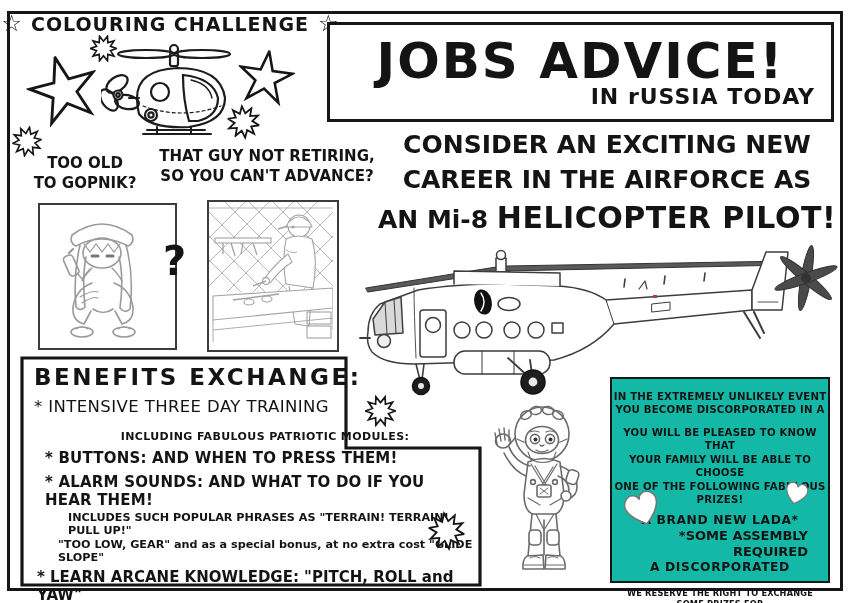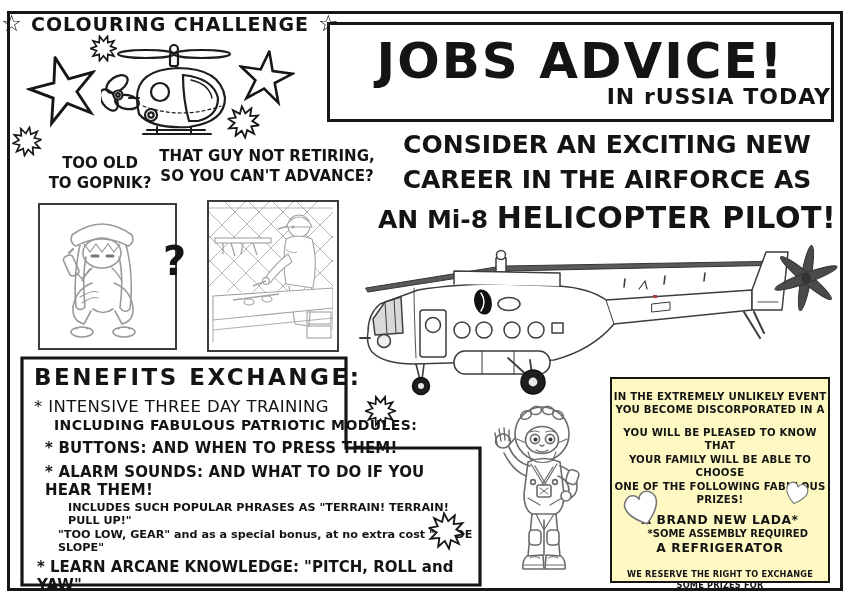--- a/index.html
+++ b/index.html
@@ -11,57 +11,57 @@
 
   
   .colouring{left:18px;top:12px;width:304px;display:flex;align-items:center;justify-content:center;gap:9px;}
   .colouring .label{font-size:19px;font-weight:800;letter-spacing:1px;white-space:nowrap;}
   .colouring .star-glyph{font-size:23px;font-weight:400;line-height:1;}
 
   
   .masthead{left:327px;top:22px;width:501px;height:94px;border:3px solid #161616;background:#fff;
             display:flex;flex-direction:column;justify-content:center;}
   .masthead-title{text-align:center;font-size:50px;font-weight:800;letter-spacing:2px;line-height:1.02;margin-top:0;}
-  .masthead-sub{align-self:flex-end;padding-right:0;font-size:22px;font-weight:800;letter-spacing:1px;margin-top:-3px;}
+  .masthead-sub{align-self:flex-end;padding-right:16px;font-size:22px;font-weight:800;letter-spacing:1px;margin-top:-3px;}
 
   
   .prompt{text-align:center;font-weight:700;font-size:15px;line-height:1.35;}
-  .prompt-left{left:36px;top:153px;width:128px;}
+  .prompt-left{left:21px;top:153px;width:128px;}
   .prompt-right{left:156px;top:146px;width:222px;}
   .prompt-right b{font-weight:900;}
   .qmark{left:163px;top:238px;font-size:40px;font-weight:800;}
 
   .photo{border:2px solid #3c3c3c;background:#fff;}
   .girl-box{left:38px;top:203px;width:135px;height:143px;}
   .man-box{left:207px;top:200px;width:128px;height:148px;}
 
   
   .headline{left:374px;top:127px;width:466px;text-align:center;font-weight:700;font-size:25px;line-height:1.4;}
   .headline .em{font-size:30px;font-weight:800;letter-spacing:.5px;}
 
   
   .benefits{left:20px;top:356px;width:464px;height:232px;}
   .benefits .outline{position:absolute;left:0;top:0;}
   .benefits .content{position:absolute;left:14px;top:5px;width:442px;}
   .bh1{font-size:19px;font-weight:800;letter-spacing:.5px;line-height:1.15;}
   .bh2{font-size:23px;font-weight:800;letter-spacing:2.5px;line-height:1.15;margin-top:3px;}
   .bi1{font-size:16.5px;font-weight:400;margin-top:7px;letter-spacing:.4px;}
-  .bs1{font-size:14px;font-weight:700;margin-left:20px;margin-top:1px;letter-spacing:.4px;}
+  .bs1{font-size:11px;font-weight:700;margin-left:20px;margin-top:14px;letter-spacing:.4px;text-align:center;}
   .bi2{font-size:15px;font-weight:800;margin-left:11px;margin-top:6px;letter-spacing:.2px;}
   .bsubA{font-size:11.2px;font-weight:700;margin-left:34px;margin-top:2px;}
   .bsubB{font-size:11.2px;font-weight:700;margin-left:24px;margin-top:1px;}
   .bi4{font-size:15px;font-weight:800;margin-left:3px;margin-top:4px;}
 
   
-  .memorial{left:610px;top:377px;width:220px;height:206px;border:2.5px solid #161616;background:#fef9c3;
+  .memorial{left:610px;top:377px;width:220px;height:206px;border:2.5px solid #161616;background:#14b8a6;
             text-align:center;padding-top:11px;box-sizing:border-box;}
   .m-line{font-size:10.2px;font-weight:700;line-height:1.32;letter-spacing:.2px;}
   .m-gapA{height:9px;} .m-gapB{height:5px;} .m-gapC{height:5px;}
   .m-prize{font-size:12.3px;font-weight:800;line-height:1.35;letter-spacing:.6px;}
-  .m-note{font-size:10px;font-weight:700;text-align:right;padding-right:20px;line-height:1.2;}
+  .m-note{font-size:13px;font-weight:700;text-align:right;padding-right:20px;line-height:1.2;}
   .m-fine{font-size:8.2px;font-weight:700;line-height:1.4;margin-top:7px;letter-spacing:.2px;}
 
   svg{display:block;}
 </style>
 </head>
 <body>
 
 <div class="canvas">
 
   <svg width="0" height="0" style="position:absolute">
@@ -326,21 +326,21 @@
     <div class="m-line">IN THE EXTREMELY UNLIKELY EVENT</div>
     <div class="m-line">YOU BECOME DISCORPORATED IN A</div>
     <div class="m-gapA"></div>
     <div class="m-line">YOU WILL BE PLEASED TO KNOW THAT</div>
     <div class="m-line">YOUR FAMILY WILL BE ABLE TO CHOOSE</div>
     <div class="m-line">ONE OF THE FOLLOWING FABULOUS</div>
     <div class="m-line">PRIZES!</div>
     <div class="m-gapB"></div>
     <div class="m-prize">A BRAND NEW LADA*</div>
     <div class="m-note">*SOME ASSEMBLY REQUIRED</div>
-    <div class="m-prize">A REFRIGERATOR</div>
+    <div class="m-prize">A DISCORPORATED</div>
     <div class="m-gapC"></div>
     <div class="m-fine"><span>WE RESERVE THE RIGHT TO EXCHANGE SOME PRIZES FOR</span><br></div>
     <svg class="abs" style="left:8px;top:108px;transform:rotate(-18deg)" width="44" height="42">
         <use href="#heartShape" fill="#fff" stroke="#777" stroke-width="1.4"></use>
       </svg>
     <svg class="abs" style="left:170px;top:100px;transform:rotate(14deg)" width="29" height="28">
         <use href="#heartShape" fill="#fff" stroke="#777" stroke-width="1.6"></use>
       </svg>
   </div>
 

